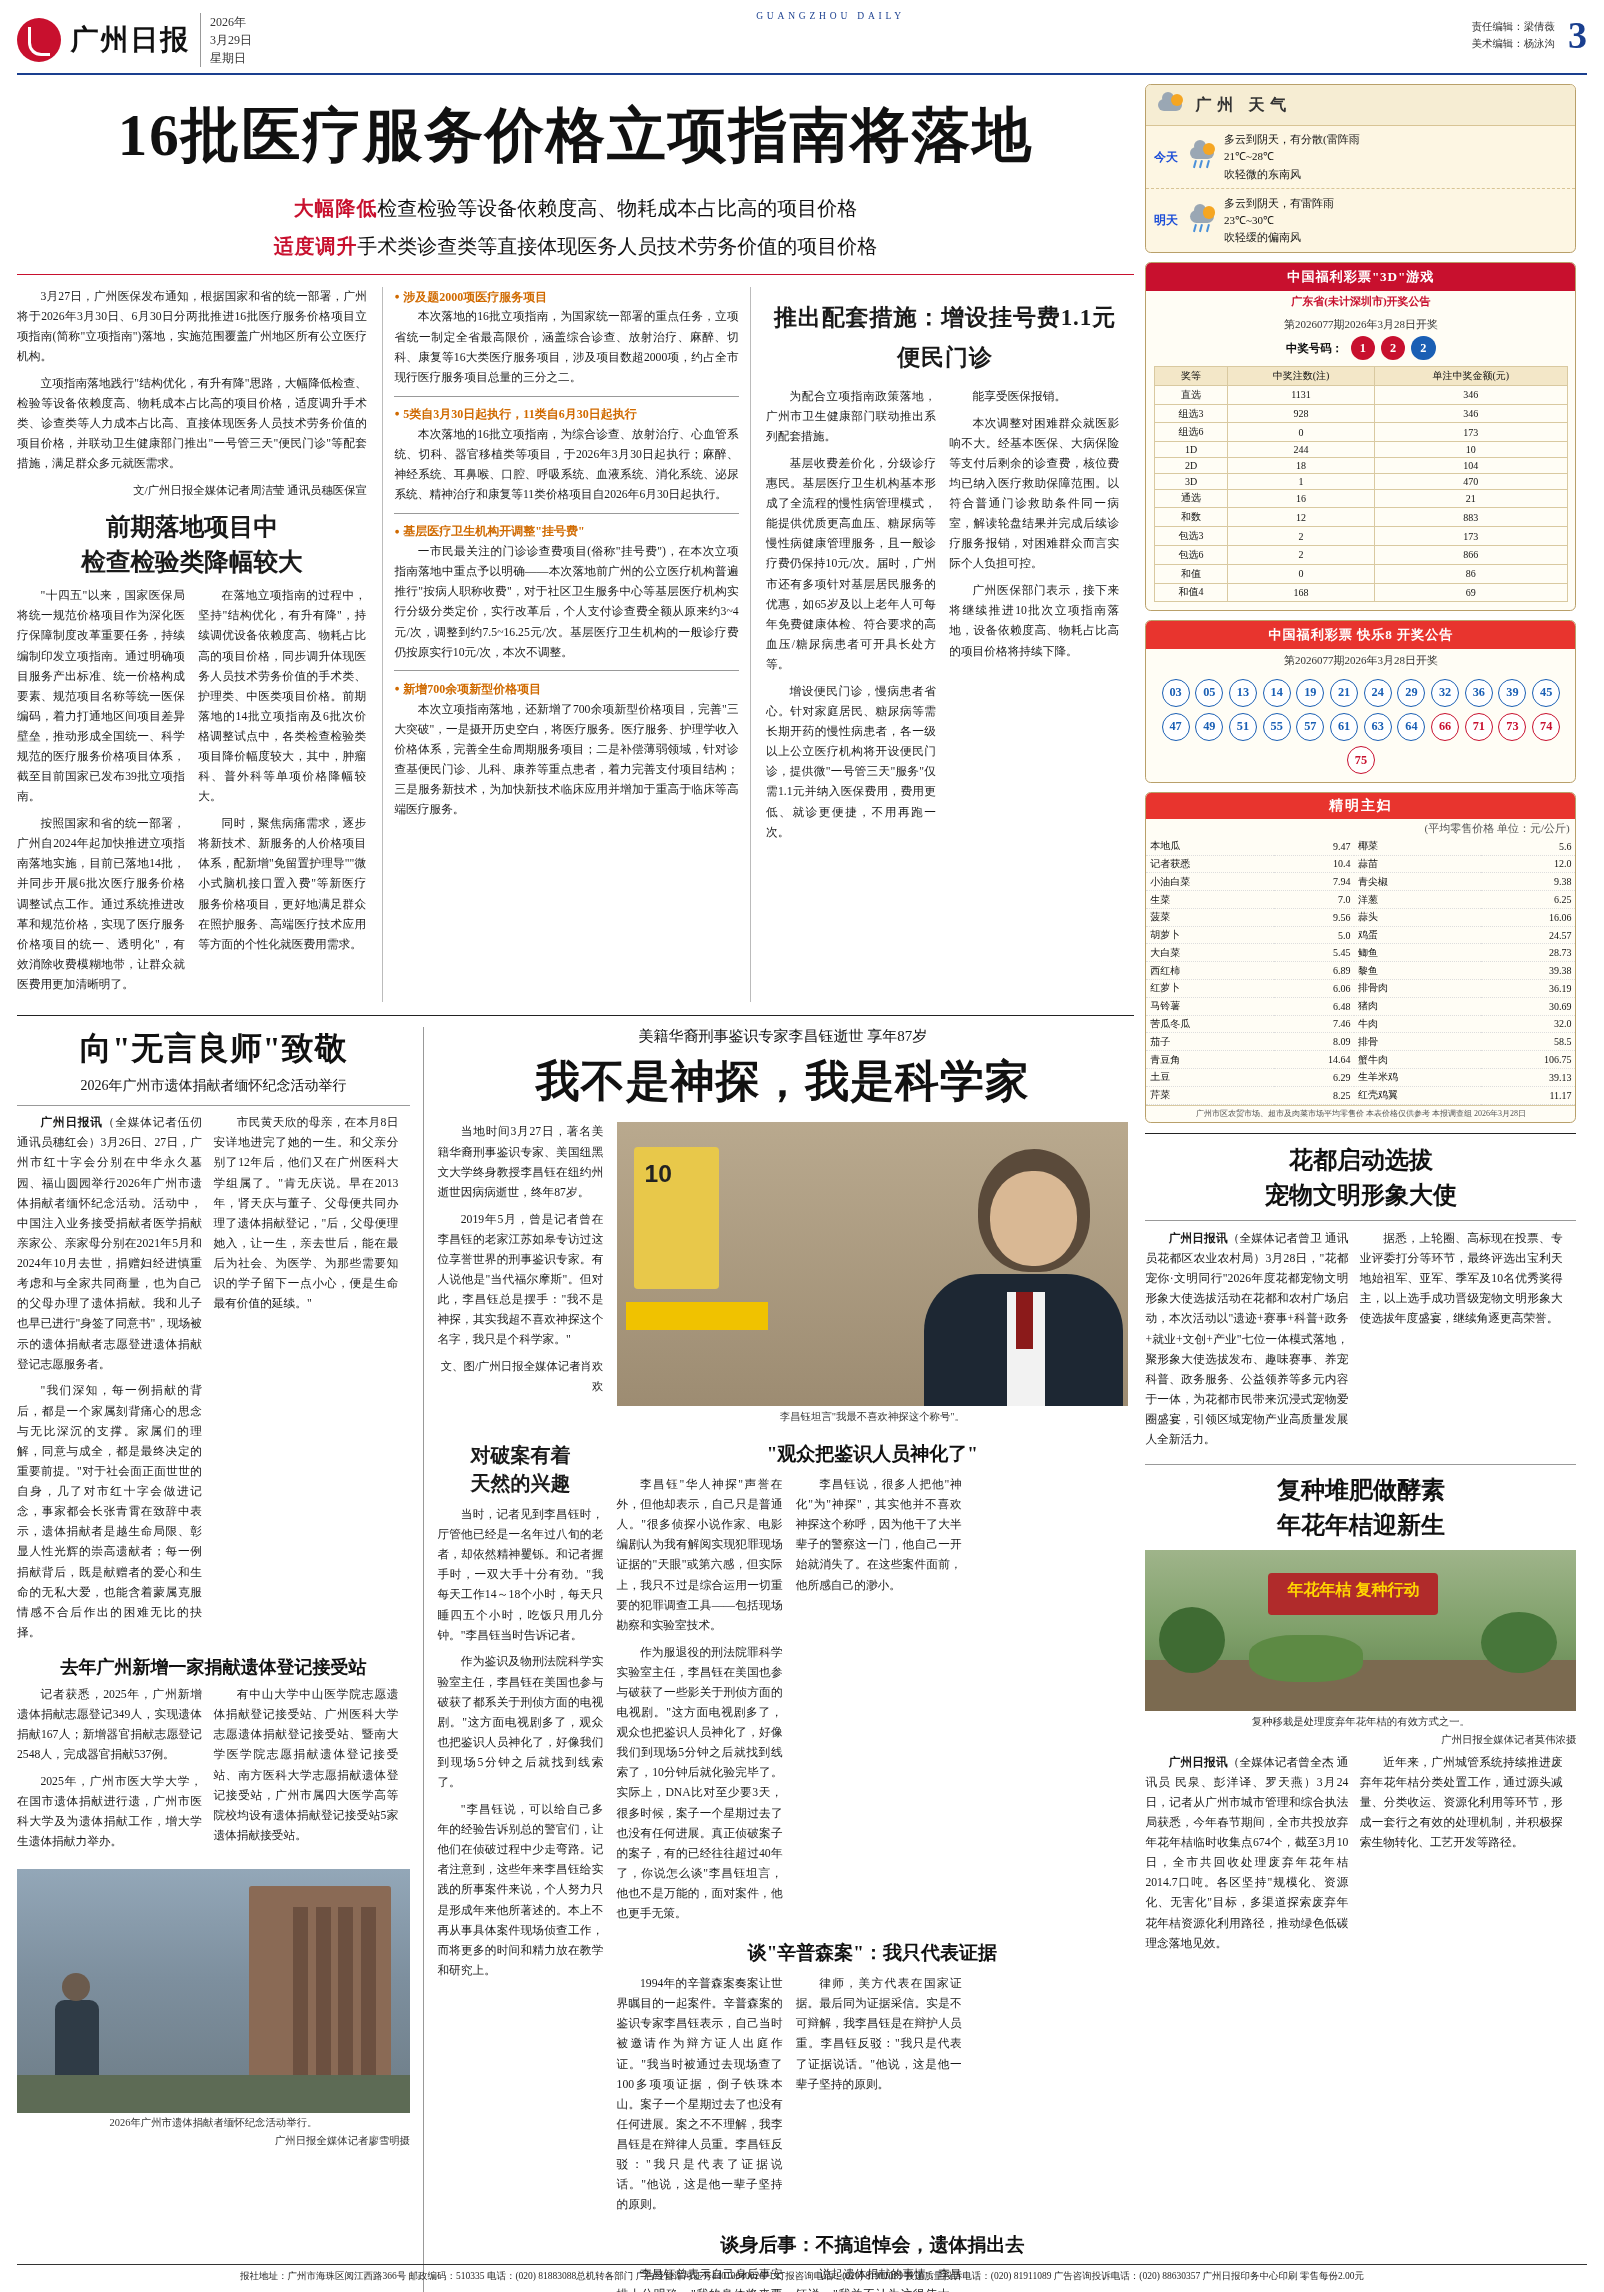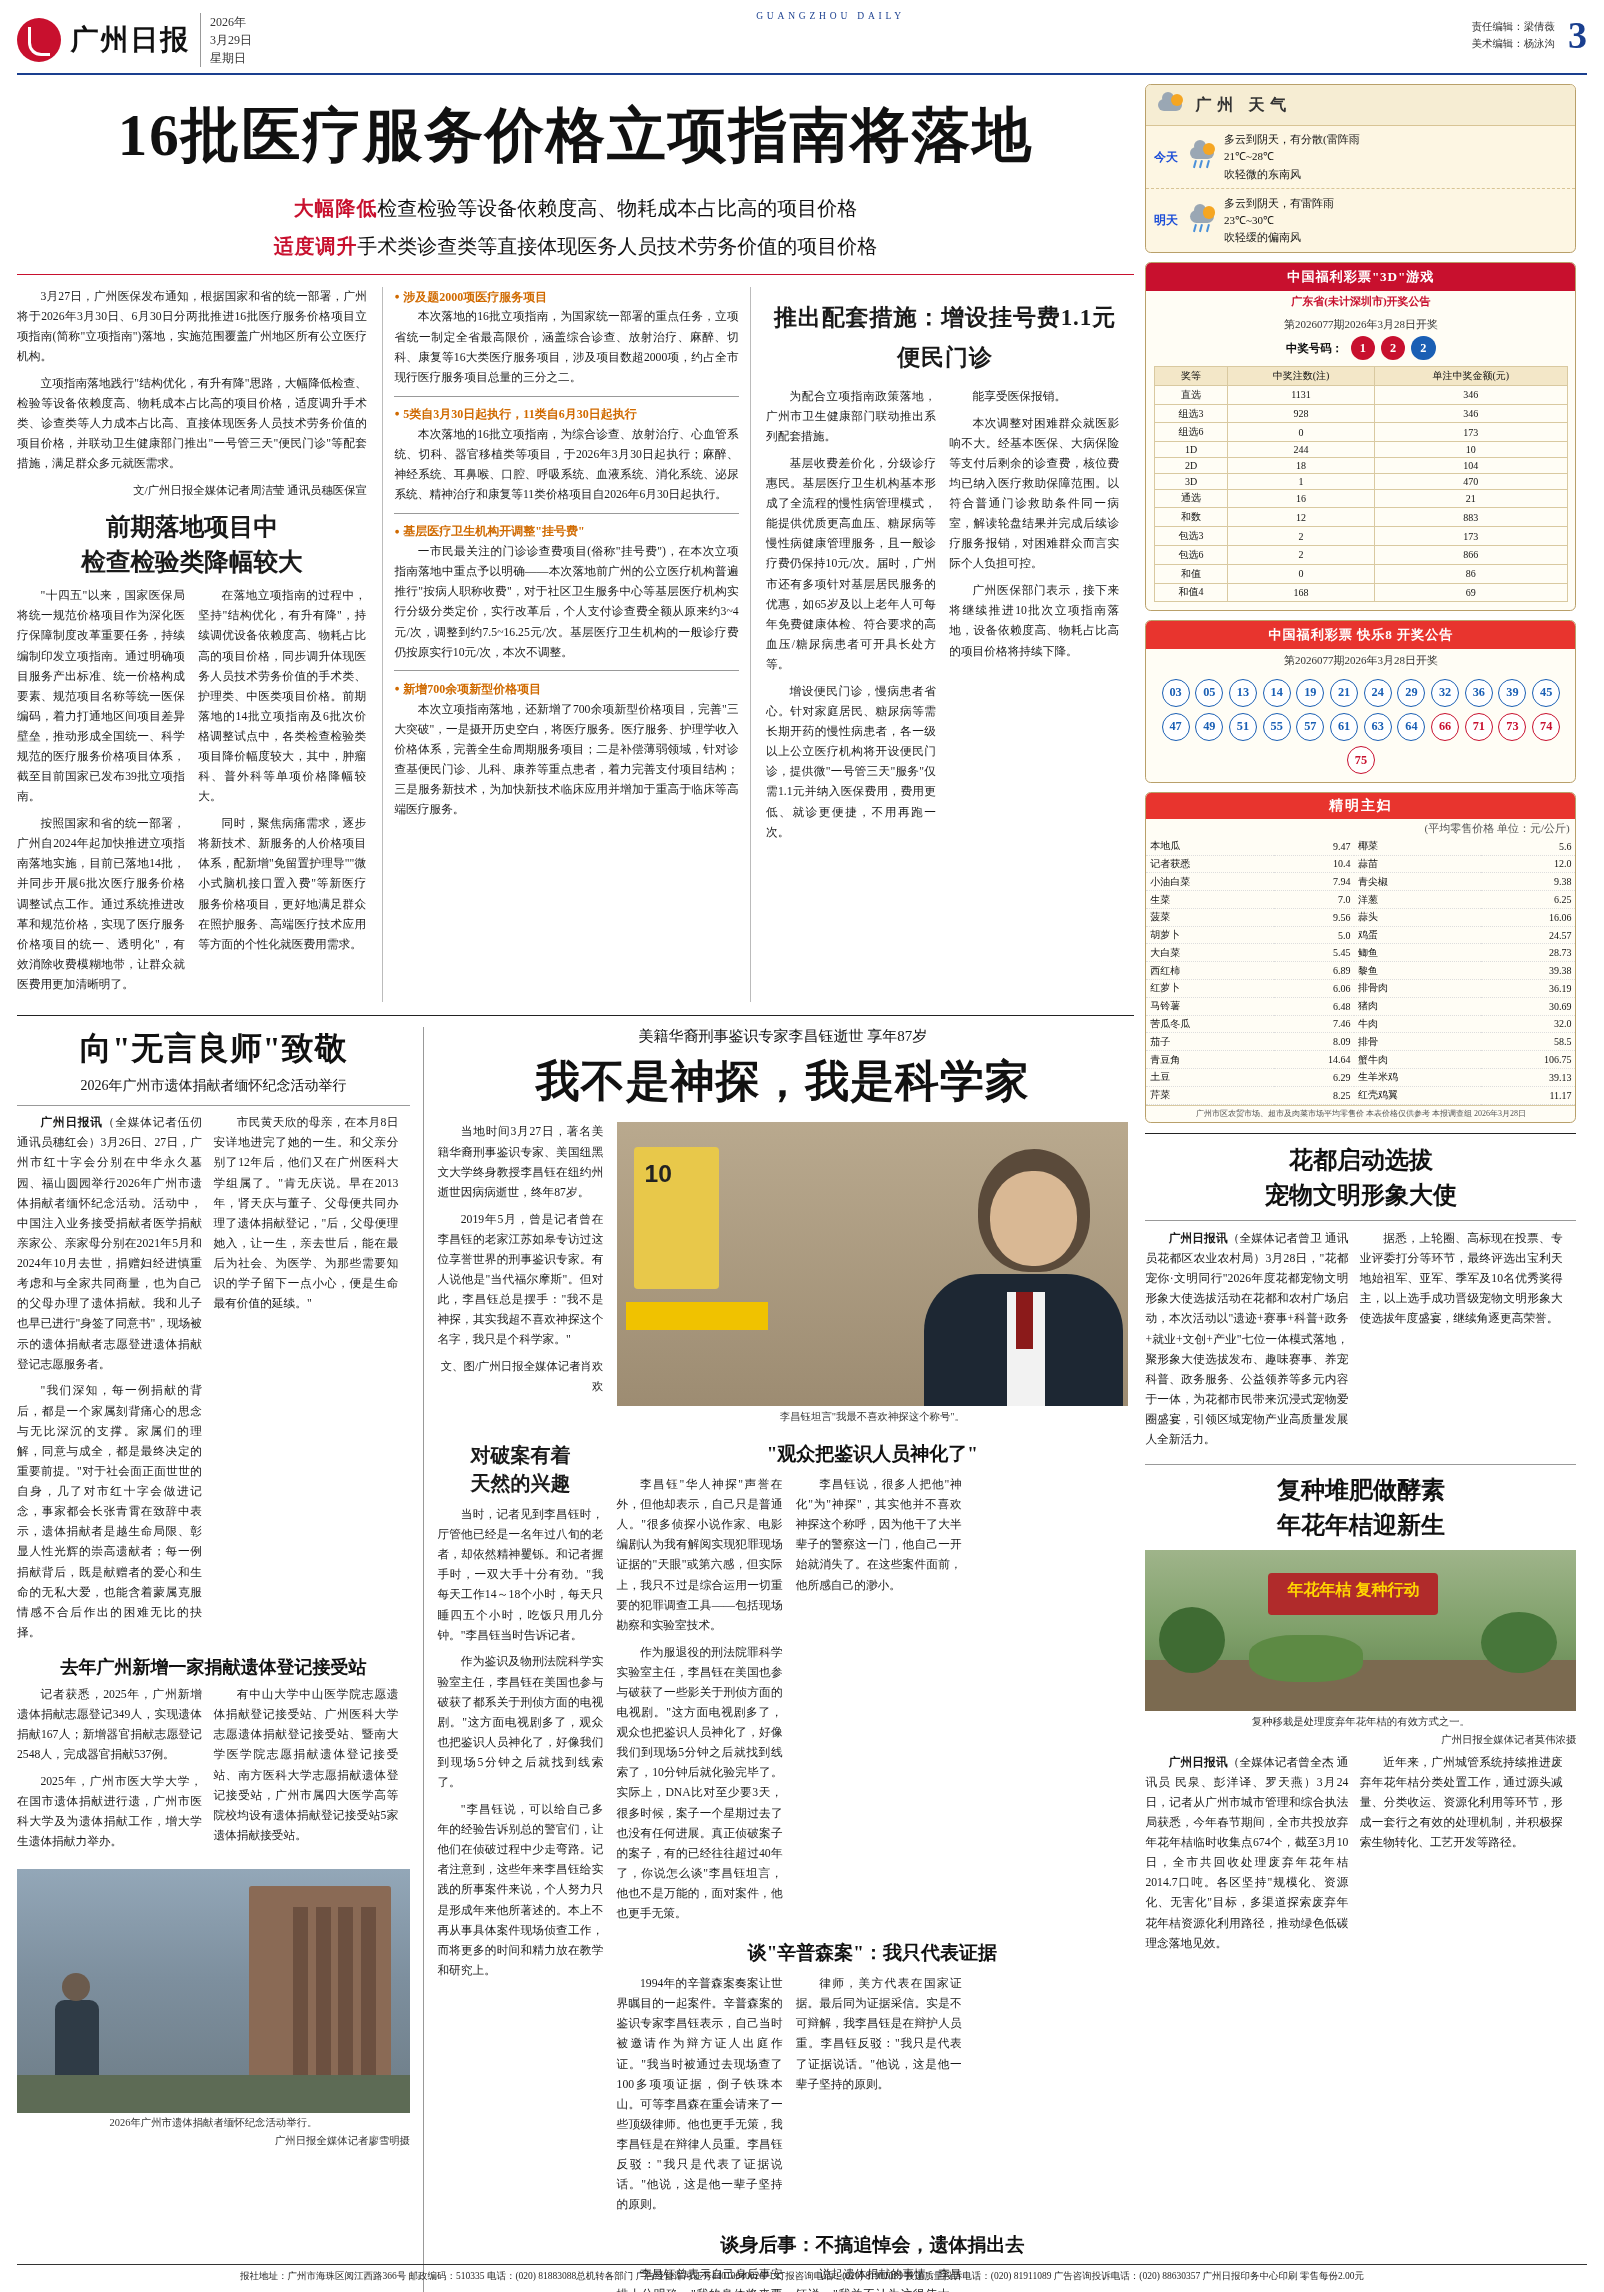--- a/index.html
+++ b/index.html
@@ -282,21 +282,21 @@
                   <p>李昌钰"华人神探"声誉在外，但他却表示，自己只是普通人。"很多侦探小说作家、电影编剧认为我有解阅实现犯罪现场证据的"天眼"或第六感，但实际上，我只不过是综合运用一切重要的犯罪调查工具——包括现场勘察和实验室技术。</p>
                   <p>作为服退役的刑法院罪科学实验室主任，李昌钰在美国也参与破获了一些影关于刑侦方面的电视剧。"这方面电视剧多了，观众也把鉴识人员神化了，好像我们到现场5分钟之后就找到线索了，10分钟后就化验完毕了。实际上，DNA比对至少要3天，很多时候，案子一个星期过去了也没有任何进展。真正侦破案子的案子，有的已经往往超过40年了，你说怎么谈"李昌钰坦言，他也不是万能的，面对案件，他也更手无策。</p>
                 </div>
                 <div style="width:166px">
                   <p>李昌钰说，很多人把他"神化"为"神探"，其实他并不喜欢神探这个称呼，因为他干了大半辈子的警察这一门，他自己一开始就消失了。在这些案件面前，他所感自己的渺小。</p>
                 </div>
               </div>
               <div class="qhead">谈"辛普森案"：我只代表证据</div>
               <div style="display:flex; gap:13.2px;" class="col">
                 <div style="width:166px">
-                    <p>1994年的辛普森案奏案让世界瞩目的一起案件。辛普森案的鉴识专家李昌钰表示，自己当时被邀请作为辩方证人出庭作证。"我当时被通过去现场查了100多项项证据，倒子铁珠本山。可等李昌森在重会请来了一些顶级律师。他也更手无策，我李昌钰是在辩律人员重。李昌钰反驳："我只是代表了证据说话。"他说，这是他一辈子坚持的原则。</p>
+                    <p>1994年的辛普森案奏案让世界瞩目的一起案件。辛普森案的鉴识专家李昌钰表示，自己当时被邀请作为辩方证人出庭作证。"我当时被通过去现场查了100多项项证据，倒子铁珠本山。案子一个星期过去了也没有任何进展。案之不不理解，我李昌钰是在辩律人员重。李昌钰反驳："我只是代表了证据说话。"他说，这是他一辈子坚持的原则。</p>
                   </div>
                 <div style="width:166px">
                     <p>律师，美方代表在国家证据。最后同为证据采信。实是不可辩解，我李昌钰是在辩护人员重。李昌钰反驳："我只是代表了证据说话。"他说，这是他一辈子坚持的原则。</p>
                   </div>
               </div>
               <div class="qhead">谈身后事：不搞追悼会，遗体捐出去</div>
               <div style="display:flex; gap:13.2px;" class="col">
                 <div style="width:166px">
                   <p>李昌钰曾表示自己身后事安排十分明确，"我的身体将来要捐给需要的人，我的器官、遗体捐出去。"李昌钰说，我最多的时间都在全世界讲学、交流。</p>
 

